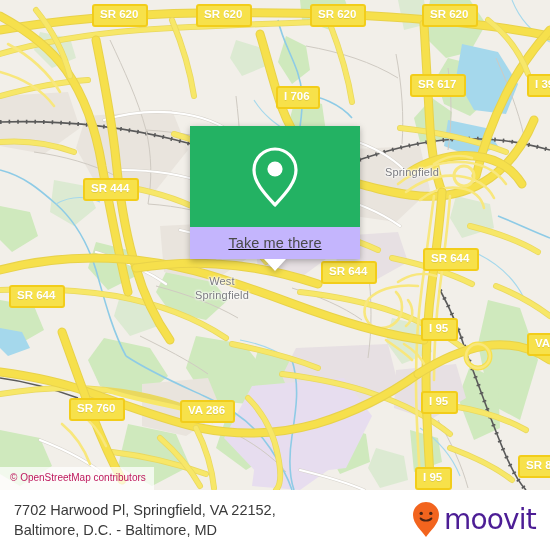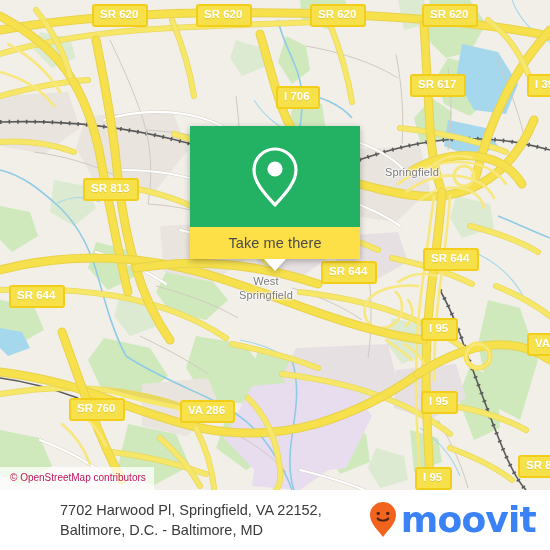--- a/index.html
+++ b/index.html
@@ -86,25 +86,26 @@
     filter: drop-shadow(0 2px 3px rgba(0,0,0,0.28));
   }
   #popup-header {
     height: 101px;
     background: #23b263;
     display: flex;
     align-items: center;
     justify-content: center;
   }
   #popup-footer {
-    background: #fde047;
+    background: #c4b5fd;
     height: 32px;
     display: flex;
     align-items: center;
     justify-content: center;
+    text-decoration: underline;
   }
   #popup-cta-label {
     color: #4a4a4a;
     font-size: 14.5px;
     font-family: "Liberation Sans", sans-serif;
     letter-spacing: .1px;
   }
   #popup-tail {
     width: 0; height: 0;
     margin: 0 auto;
@@ -125,30 +126,30 @@
     justify-content: space-between;
     box-sizing: border-box;
     padding: 0 14px 0 14px;
   }
   #caption {
     color: #3a3a3a;
     font-size: 14.5px;
     line-height: 20px;
     font-family: "Liberation Sans", sans-serif;
   }
-  #caption div { white-space: nowrap; margin-left: 46px; }
+  #caption div { white-space: nowrap; }
   #moovit-logo {
     display: flex;
     align-items: center;
     gap: 3px;
   }
   #moovit-wordmark {
-    color: #3b82f6;
-    font-size: 36px;
-    font-weight: bold;
+    color: #4c1d95;
+    font-size: 28px;
+    font-weight: normal;
     letter-spacing: -0.8px;
     font-family: "DejaVu Sans", sans-serif;
     line-height: 32px;
   }
 </style>
 </head>
 <body>
 
 <div id="screen">
 
@@ -411,33 +412,33 @@
       <path class="primary" d="M488 20 C506 34, 520 52, 528 74"></path>
       <path class="pr-case" d="M330 24 C340 50, 348 76, 352 102"></path>
       <path class="primary" d="M330 24 C340 50, 348 76, 352 102"></path>
       <path class="pr-case" d="M172 20 C182 44, 190 70, 194 96"></path>
       <path class="primary" d="M172 20 C182 44, 190 70, 194 96"></path>
     </svg>
 
     <div class="place-label" style="left:412px; top:172px; transform:translate(-50%,-50%);">
       <span>Springfield</span>
     </div>
-    <div class="place-label" style="left:222px; top:288px; transform:translate(-50%,-50%);margin-left:44px;">
+    <div class="place-label" style="left:222px; top:288px; transform:translate(-50%,-50%);">
       <div>West</div>
       <div>Springfield</div>
     </div>
 
     <div class="shield" style="left:92px;  top:4px;"><span>SR 620</span></div>
     <div class="shield" style="left:196px; top:4px;"><span>SR 620</span></div>
     <div class="shield" style="left:310px; top:4px;"><span>SR 620</span></div>
     <div class="shield" style="left:422px; top:4px;"><span>SR 620</span></div>
     <div class="shield" style="left:410px; top:74px;"><span>SR 617</span></div>
     <div class="shield" style="left:276px; top:86px;"><span>I 706</span></div>
     <div class="shield" style="left:527px; top:74px;"><span>I 395</span></div>
-    <div class="shield" style="left:83px;  top:178px;"><span>SR 813</span></div>
+    <div class="shield" style="left:83px;  top:178px;"><span>SR 444</span></div>
     <div class="shield" style="left:423px; top:248px;"><span>SR 644</span></div>
     <div class="shield" style="left:321px; top:261px;"><span>SR 644</span></div>
     <div class="shield" style="left:9px;   top:285px;"><span>SR 644</span></div>
     <div class="shield" style="left:421px; top:318px;"><span>I 95</span></div>
     <div class="shield" style="left:527px; top:333px;"><span>VA 286</span></div>
     <div class="shield" style="left:69px;  top:398px;"><span>SR 760</span></div>
     <div class="shield" style="left:180px; top:400px;"><span>VA 286</span></div>
     <div class="shield" style="left:421px; top:391px;"><span>I 95</span></div>
     <div class="shield" style="left:415px; top:467px;"><span>I 95</span></div>
     <div class="shield" style="left:518px; top:455px;"><span>SR 869</span></div>

